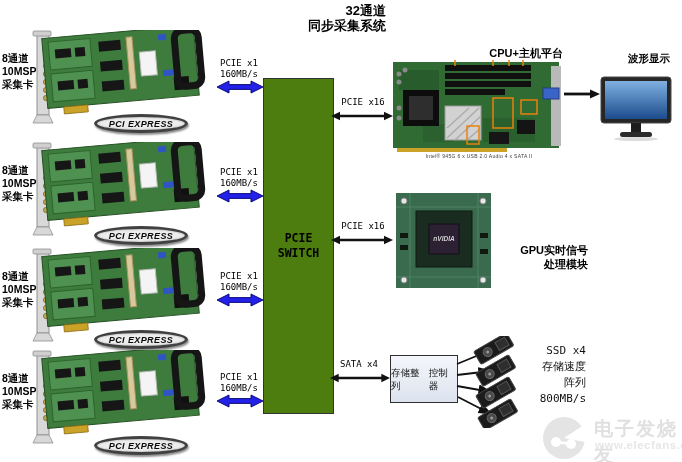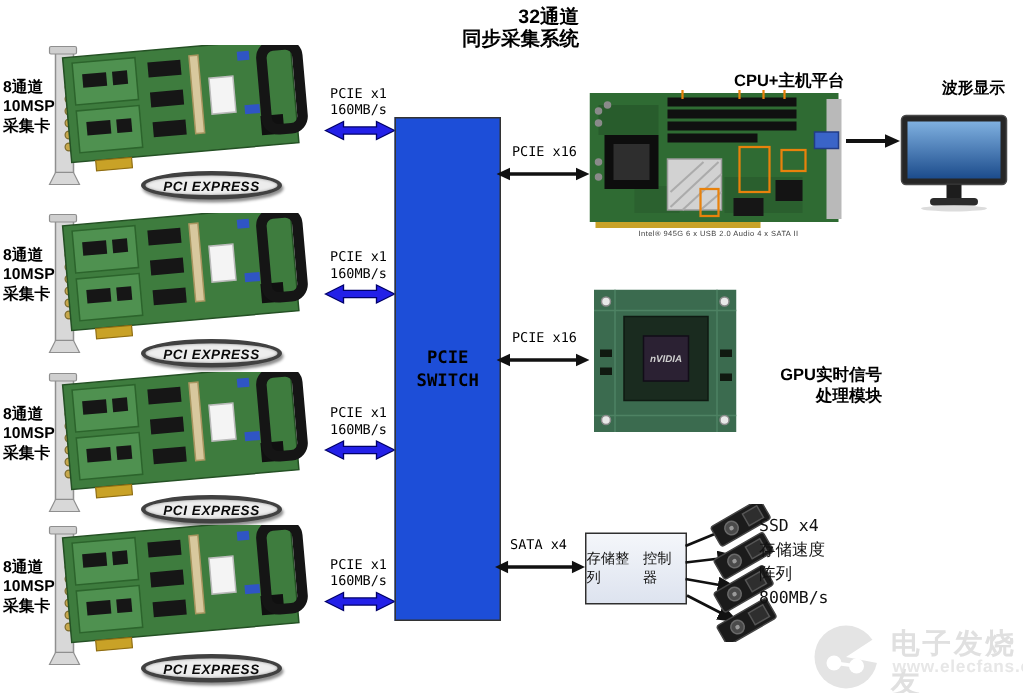--- a/index.html
+++ b/index.html
@@ -7,29 +7,29 @@
          font-family:"Liberation Sans",sans-serif;overflow:hidden;color:#000;}
   .abs{position:absolute;}
   .ctr{text-align:right;}
   .title{font-size:13px;font-weight:bold;line-height:15px;}
   .card-label{font-size:10.5px;font-weight:bold;line-height:13px;text-align:left;}
   .link-label{font-family:"DejaVu Sans Mono",monospace;font-size:9px;line-height:11px;text-align:center;}
   .badge{width:88px;height:13px;border-radius:50%;background:#ededed;border:3px solid #414141;
          box-shadow:1px 2px 2px rgba(0,0,0,.45), inset 0 0 2px #999;
          display:flex;align-items:center;justify-content:center;}
   .badge span{font-size:9px;font-weight:bold;font-style:italic;letter-spacing:.4px;color:#0a0a0a;}
-  .switch-box{background:#1d4ed8;border:1px solid #333;display:flex;flex-direction:column;
+  .switch-box{background:#4d7c0f;border:1px solid #333;display:flex;flex-direction:column;
               align-items:center;justify-content:center;}
   .switch-box div{font-family:"DejaVu Sans Mono",monospace;font-size:11.5px;font-weight:bold;line-height:15px;}
   .cn-bold{font-weight:bold;}
   .specs{font-size:5px;color:#3c3c3c;text-align:center;letter-spacing:.3px;}
   .controller{background:linear-gradient(180deg,#f4f6fa 0%,#dde3ef 100%);border:1.4px solid #2f2f2f;
               display:flex;flex-direction:row;align-items:center;justify-content:center;}
   .controller div{font-size:9.5px;line-height:13px;color:#111;}
-  .ssd-text div{font-family:"DejaVu Sans Mono",monospace;font-size:11px;line-height:16px;text-align:left;color:#111;}
+  .ssd-text div{font-family:"DejaVu Sans Mono",monospace;font-size:11px;line-height:16px;text-align:right;color:#111;}
   .wm-brand{font-size:19px;font-weight:bold;color:#e0e0e0;letter-spacing:2px;}
   .wm-site{font-size:11.5px;font-weight:bold;color:#e7e7e7;letter-spacing:.5px;}
 </style>
 </head>
 <body>
 
 <svg style="position:absolute;width:0;height:0" aria-hidden="true">
   <defs>
     <linearGradient id="gscr" x1="0" y1="0" x2="0" y2="1">
       <stop offset="0" stop-color="#7FB0E0"></stop>

